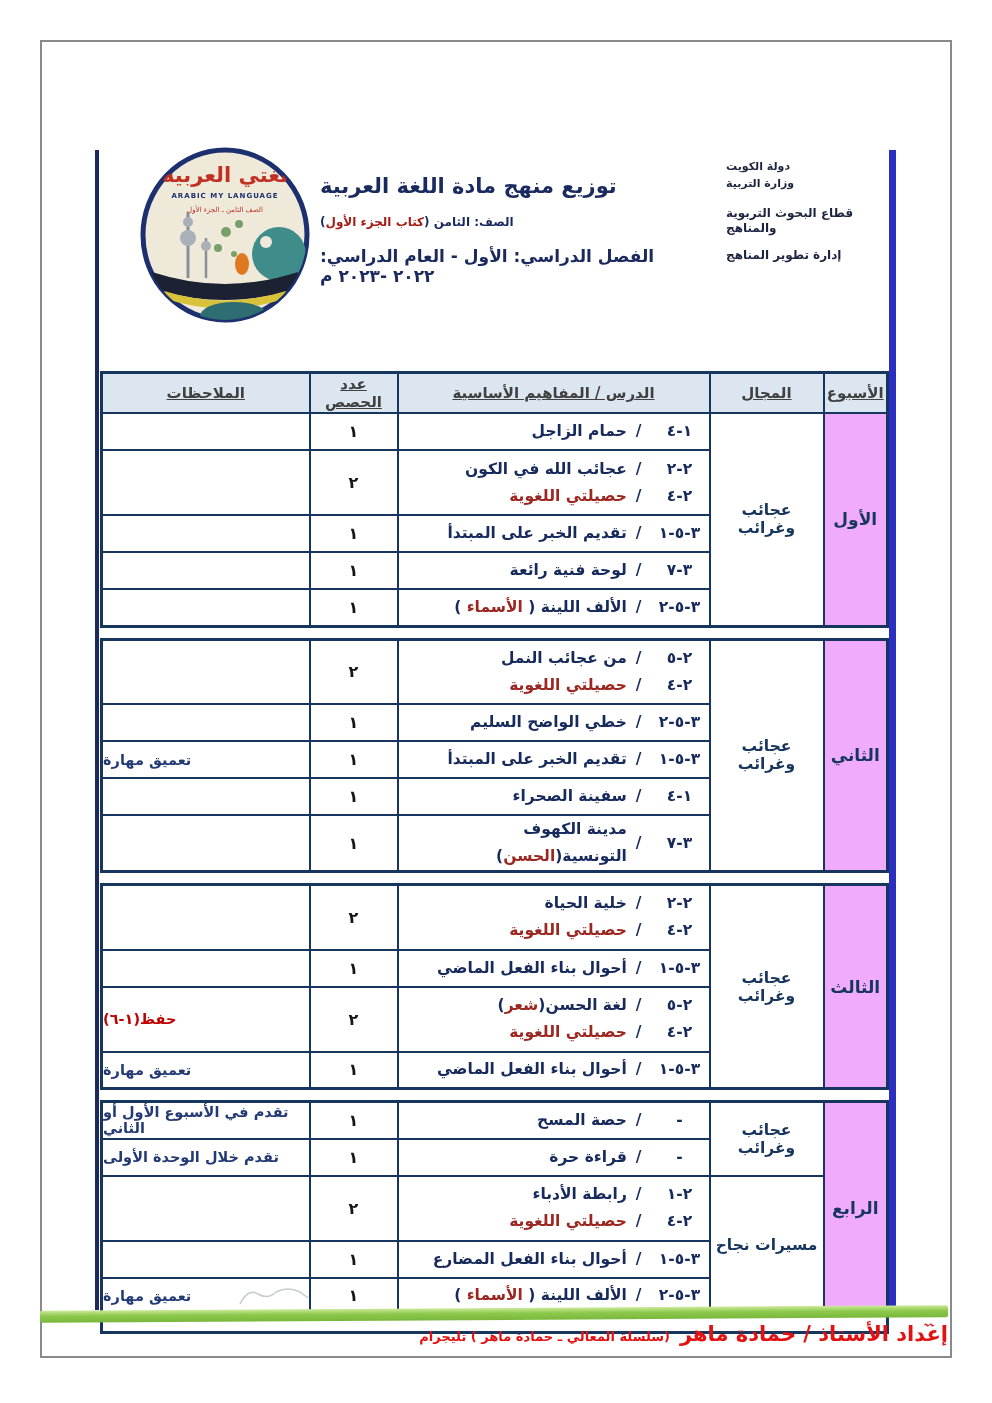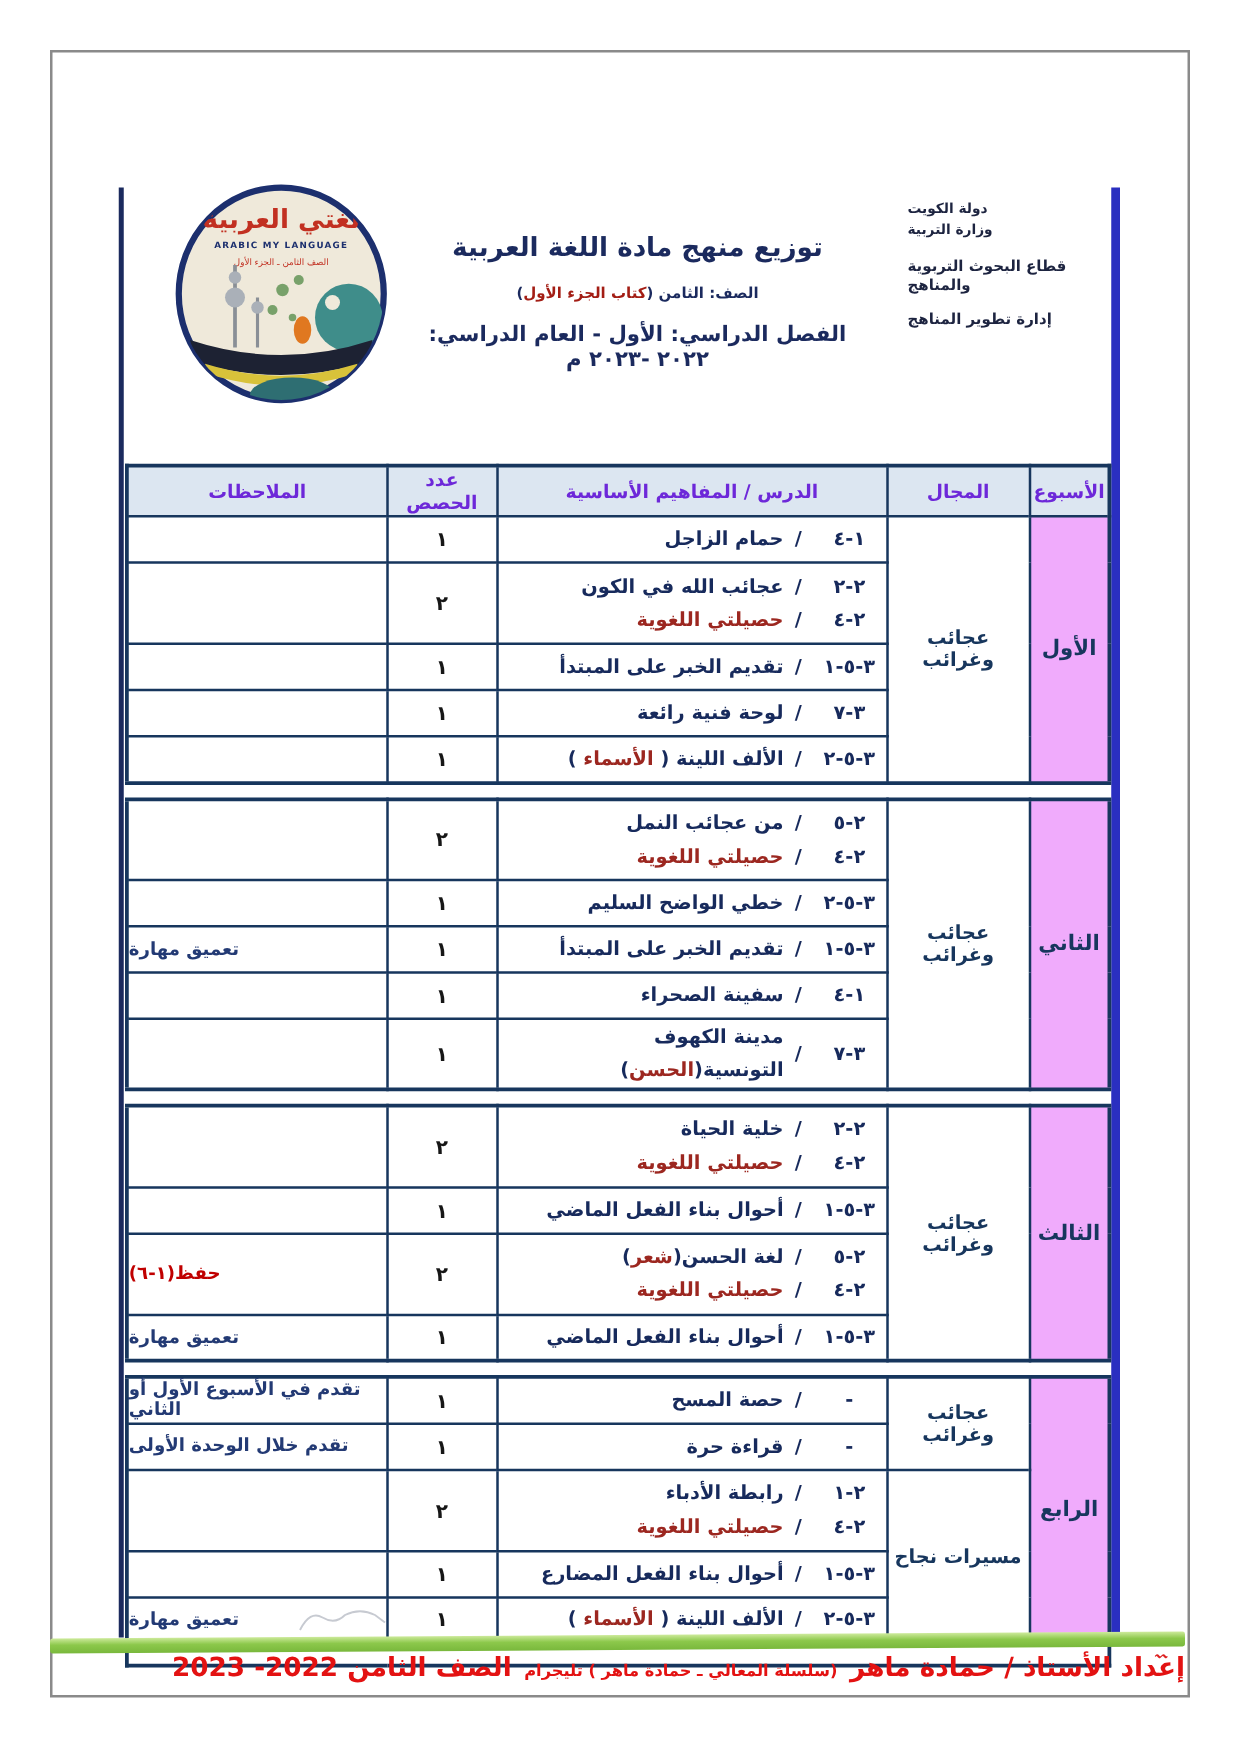--- a/index.html
+++ b/index.html
@@ -5,38 +5,38 @@
   html,body{margin:0;padding:0;background:#ffffff;}
   .sheet{position:relative;width:992px;height:1403px;background:#fff;overflow:hidden;
          font-family:"DejaVu Sans","Liberation Sans",sans-serif;}
   .page-border{position:absolute;left:40px;top:40px;width:908px;height:1314px;
                border:2px solid #8a8a8a;}
   .vline-left{position:absolute;left:95px;top:150px;width:4px;height:1160px;background:#1b2a5e;}
   .vline-right{position:absolute;left:889px;top:150px;width:7px;height:1162px;background:#2a2fc0;}
 
   
   .logo-wrap{position:absolute;left:138px;top:146px;width:174px;height:178px;}
-  .title-block{position:absolute;left:320px;top:186px;width:380px;text-align:center;direction:rtl;}
+  .title-block{position:absolute;left:320px;top:174px;width:380px;text-align:left;direction:rtl;}
   .title-l1{font-size:21px;font-weight:bold;color:#1b2a5e;margin-bottom:17px;}
   .title-l2{font-size:12px;font-weight:bold;color:#1b2a5e;margin-bottom:17px;}
   .title-l2 .red-part{color:#a31d14;}
   .title-l3{font-size:17px;font-weight:bold;color:#1b2a5e;margin-top:12px;}
   .ministry-block{position:absolute;left:726px;top:158px;width:160px;text-align:left;
                   direction:rtl;color:#1d2440;}
   .ministry-block .m-small{font-size:11px;font-weight:bold;line-height:17px;}
   .ministry-block .m-line{font-size:12px;font-weight:bold;line-height:15px;margin-top:14px;}
   .ministry-block .m-line2{font-size:12px;font-weight:bold;line-height:15px;margin-top:12px;}
 
   
   .table-wrap{position:absolute;left:100px;top:371px;width:786px;}
   table.curr{border-collapse:collapse;width:786px;direction:rtl;table-layout:fixed;}
   table.curr td,table.curr th{border:2px solid #17365d;padding:0;}
   table.curr{border:3px solid #17365d;}
-  th.hcell{background:#dce6f1;color:#6d28d9;font-size:15px;font-weight:bold;height:38px;
-           border-bottom:3px solid #17365d;}
+  th.hcell{background:#dce6f1;color:#404040;font-size:15px;font-weight:bold;height:38px;
+           border-bottom:3px solid #17365d;text-decoration:underline;}
   td.c-week{background:#f0abfc;color:#17365d;font-size:17px;font-weight:bold;text-align:center;}
   td.c-domain{background:#fff;color:#17365d;font-size:15.5px;font-weight:bold;text-align:center;}
   td.c-lesson{background:#fff;vertical-align:middle;padding:2px 26px 2px 6px;}
   .lesson-line{display:flex;align-items:center;gap:9px;direction:rtl;color:#172a5c;
                font-weight:bold;font-size:15.5px;line-height:27px;}
   .lcode{min-width:58px;text-align:center;flex:0 0 auto;}
   .lslash{flex:0 0 auto;}
   .red{color:#9c2720;}
   td.c-periods{background:#fff;color:#161616;font-size:16px;font-weight:bold;text-align:center;}
   td.c-note{background:#fff;color:#233a74;font-size:14.5px;font-weight:bold;text-align:left;}
@@ -392,17 +392,16 @@
 
   <svg class="scribble" width="72" height="24" viewBox="0 0 72 24">
     <path d="M2 20 Q10 4 20 10 T38 8 Q50 2 62 8 L70 14" fill="none" stroke="#9aa0ad" stroke-width="1.5"></path>
   </svg>
   <div class="green-bar"></div>
   <div class="red-tick">〰</div>
 
   <div class="footer-line">
     <span class="f-big">إعداد الأستاذ / حمادة ماهر</span>
     <span class="f-small">(سلسلة المعالي ـ حمادة ماهر ) تليجرام</span>
-    <span class="f-big">الصف الثامن 2022- 2023</span>
 
   </div>
 
 </div>
 
 </body></html>

